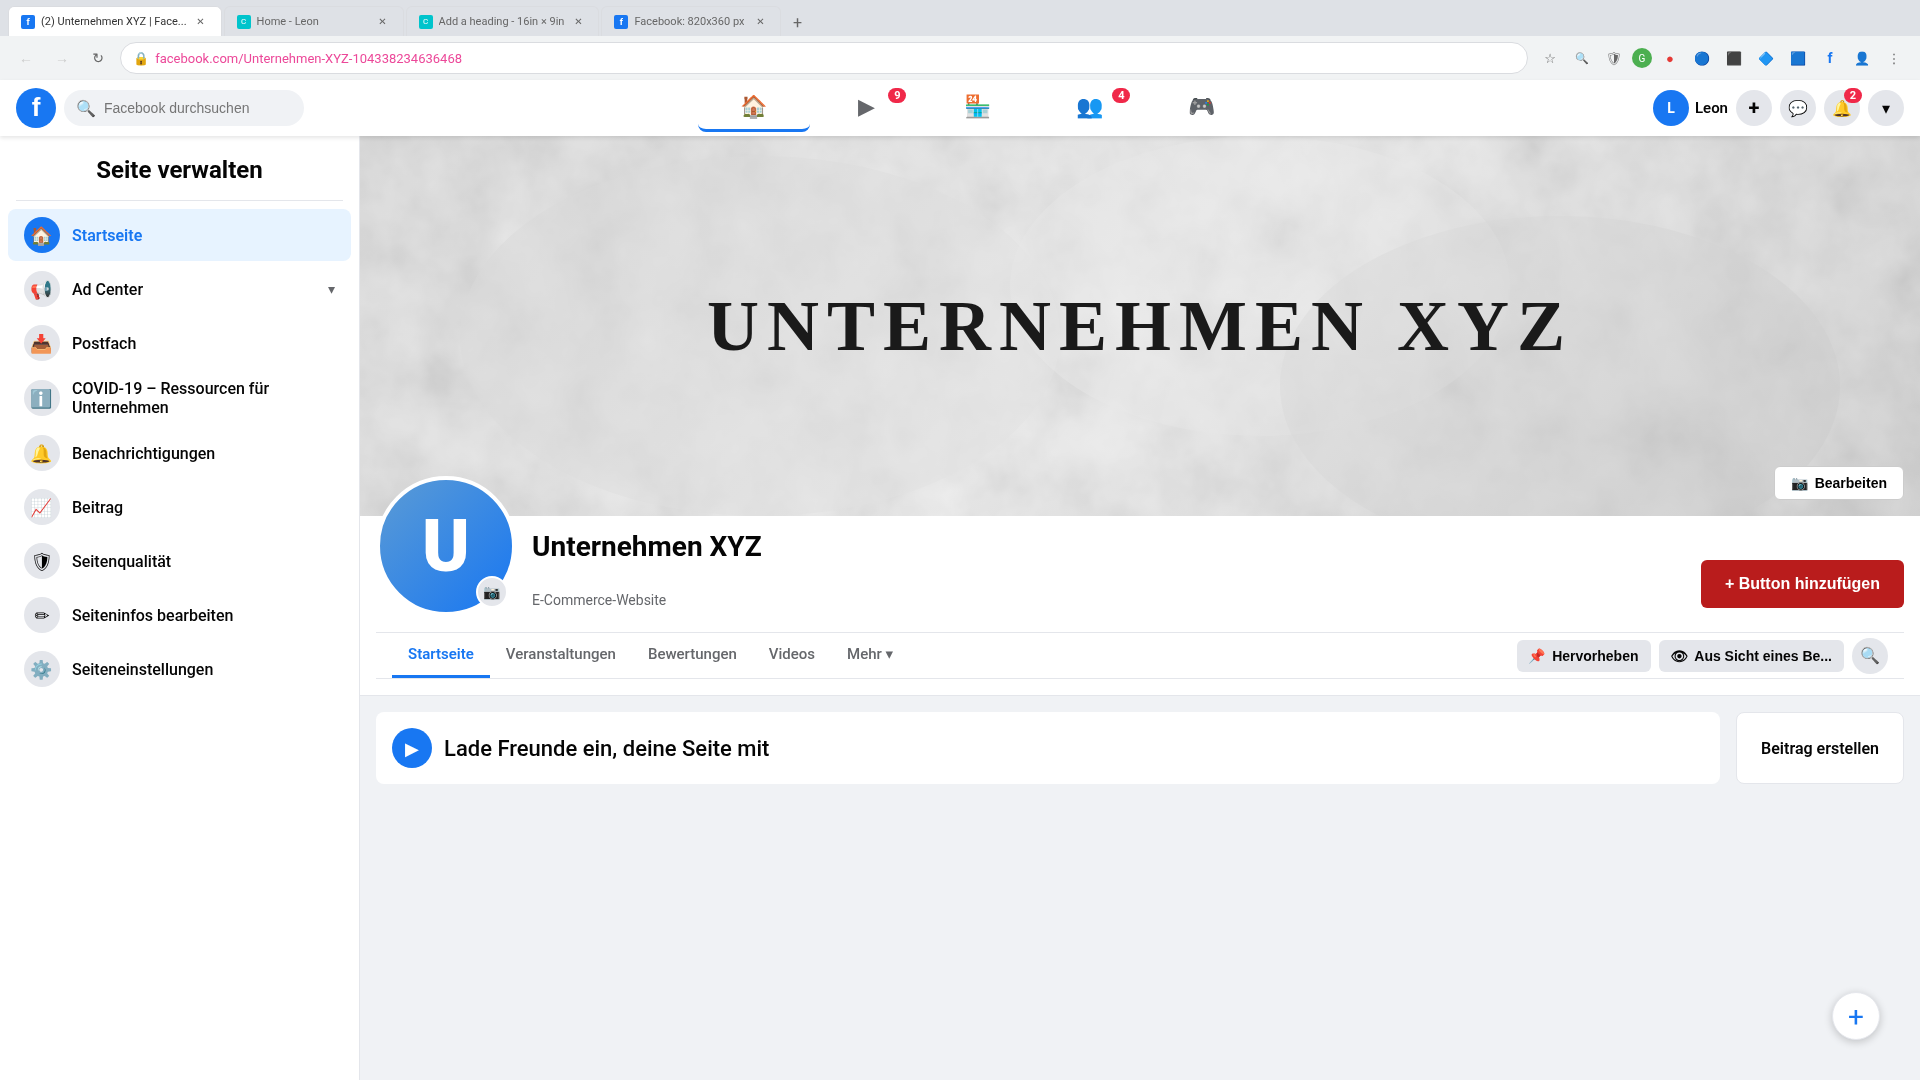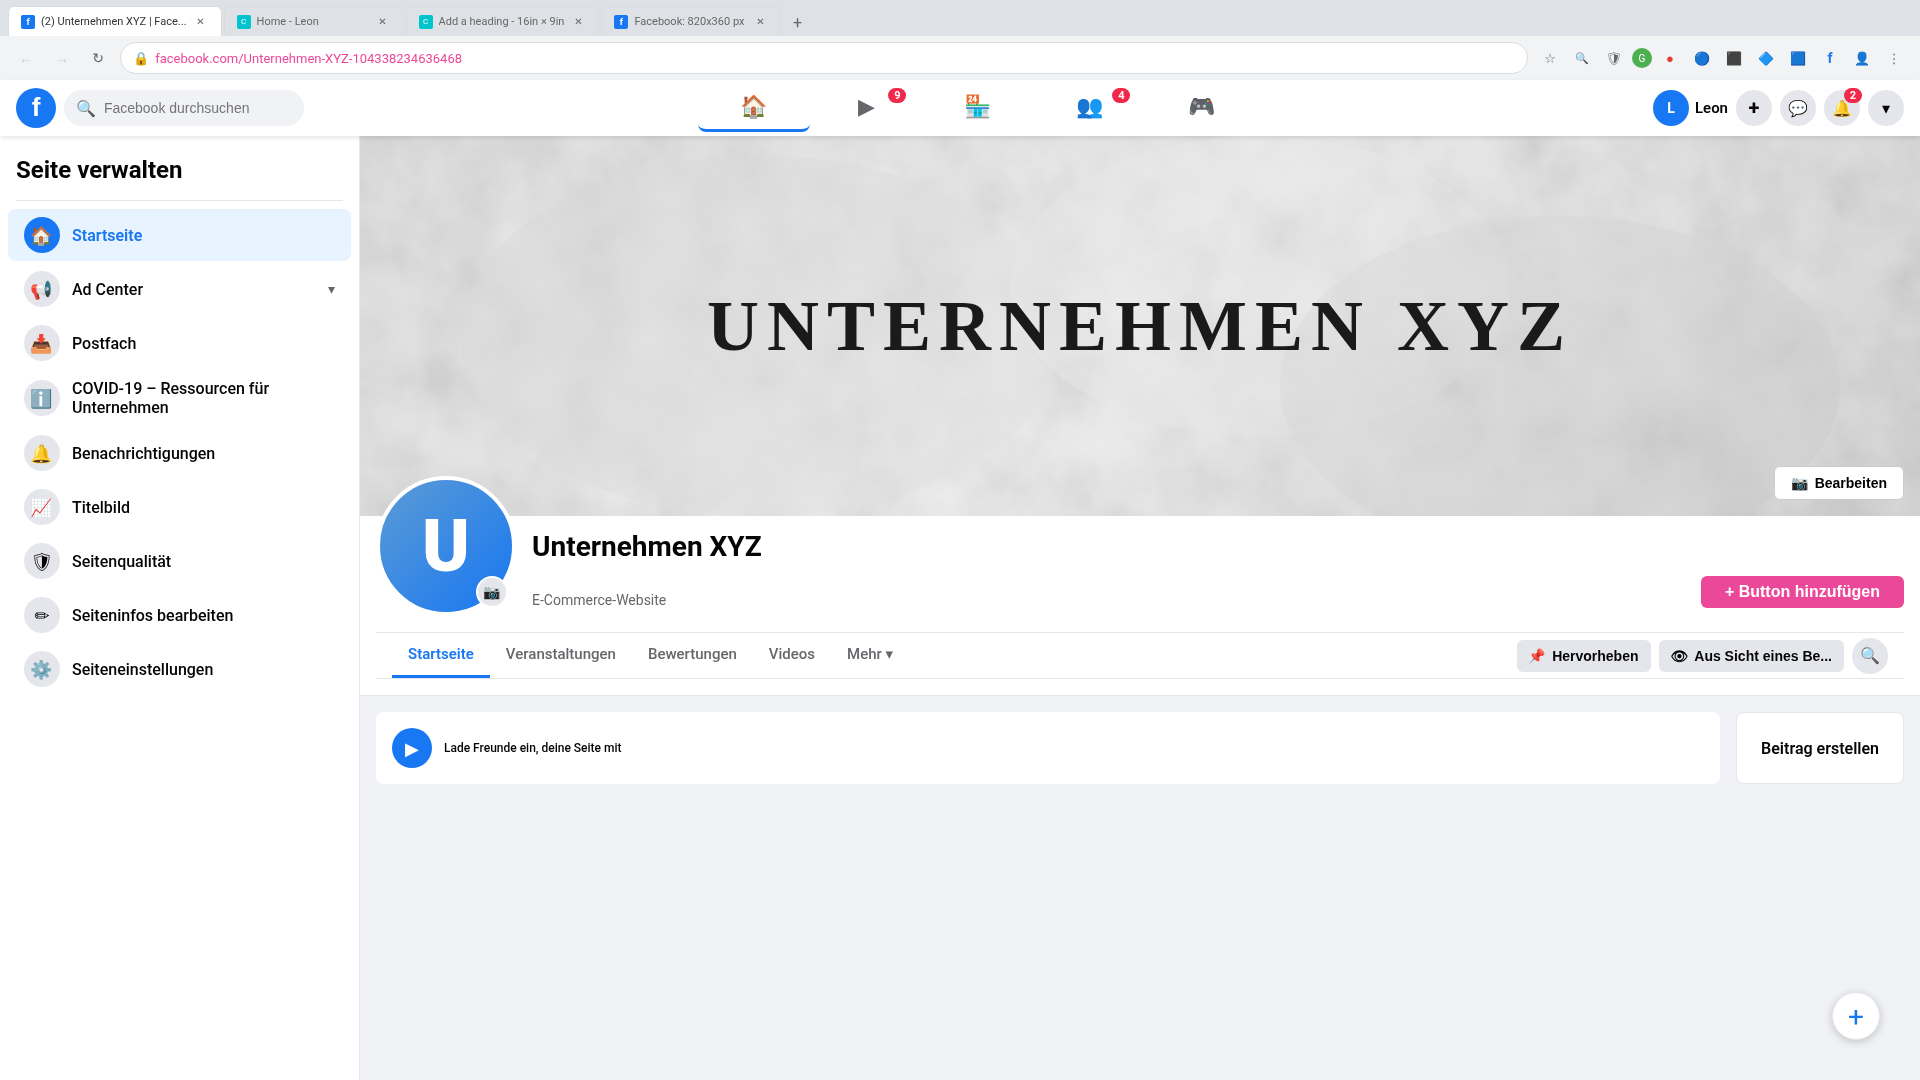--- a/index.html
+++ b/index.html
@@ -36,21 +36,21 @@
     .fb-right-btn .fb-badge { top: -2px; right: -2px; }
     .fb-profile { display: flex; align-items: center; gap: 6px; cursor: pointer; }
     .fb-avatar { width: 36px; height: 36px; border-radius: 50%; background: #1877f2; display: flex; align-items: center; justify-content: center; color: #fff; font-size: 14px; font-weight: bold; overflow: hidden; }
     .fb-username { font-size: 15px; font-weight: 600; color: #050505; }
 
     
     .main-layout { display: flex; height: calc(1080px - 36px - 44px - 56px); }
 
     
     .sidebar { width: 360px; background: #fff; padding: 12px 0; overflow-y: auto; border-right: 1px solid #e4e6eb; flex-shrink: 0; }
-    .sidebar-title { font-size: 24px; font-weight: 700; color: #050505; padding: 8px 16px 12px; }
+    .sidebar-title { font-size: 24px; font-weight: 700; color: #050505; padding: 8px 16px 12px; text-align: center; }
     .sidebar-divider { height: 1px; background: #e4e6eb; margin: 4px 16px 8px; }
     .sidebar-item { display: flex; align-items: center; gap: 12px; padding: 8px 16px; border-radius: 8px; cursor: pointer; margin: 2px 8px; }
     .sidebar-item.active { background: #e7f3ff; }
     .sidebar-item-icon { width: 36px; height: 36px; border-radius: 50%; display: flex; align-items: center; justify-content: center; font-size: 18px; background: #e4e6eb; flex-shrink: 0; }
     .sidebar-item.active .sidebar-item-icon { background: #1877f2; color: #fff; }
     .sidebar-item-label { font-size: 16px; font-weight: 500; color: #050505; flex: 1; }
     .sidebar-item.active .sidebar-item-label { color: #1877f2; font-weight: 600; }
     .sidebar-chevron { color: #65676b; font-size: 14px; }
 
     
@@ -61,34 +61,34 @@
     .cover-edit-btn { position: absolute; bottom: 16px; right: 16px; background: #fff; border: 1px solid #ccc; border-radius: 6px; padding: 8px 16px; font-size: 14px; font-weight: 600; cursor: pointer; display: flex; align-items: center; gap: 6px; }
 
     .profile-section { background: #fff; padding: 0 16px 16px; border-bottom: 1px solid #e4e6eb; }
     .profile-info { display: flex; align-items: flex-end; gap: 16px; padding-bottom: 16px; border-bottom: 1px solid #e4e6eb; }
     .profile-avatar-wrap { position: relative; margin-top: -40px; }
     .profile-avatar { width: 140px; height: 140px; border-radius: 50%; background: linear-gradient(135deg, #5b9bd5 0%, #1877f2 100%); border: 4px solid #fff; display: flex; align-items: center; justify-content: center; font-size: 72px; font-weight: 900; color: #fff; }
     .profile-avatar-camera { position: absolute; bottom: 8px; right: 8px; width: 32px; height: 32px; background: #e4e6eb; border-radius: 50%; display: flex; align-items: center; justify-content: center; font-size: 14px; cursor: pointer; border: 2px solid #fff; }
     .profile-name-area { flex: 1; padding-bottom: 8px; }
     .profile-name { font-size: 28px; font-weight: 700; color: #050505; }
     .profile-category { font-size: 14px; color: #65676b; margin-top: 29px; }
-    .add-button-btn { background: #ec4899; color: #fff; border: none; border-radius: 6px; padding: 10px 24px; font-size: 16px; font-weight: 600; cursor: pointer; display: flex; align-items: center; gap: 6px; height: 32px; white-space: nowrap; margin-left: auto; align-self: flex-end; margin-bottom: 8px; }
+    .add-button-btn { background: #b91c1c; color: #fff; border: none; border-radius: 6px; padding: 10px 24px; font-size: 16px; font-weight: 600; cursor: pointer; display: flex; align-items: center; gap: 6px; height: 48px; white-space: nowrap; margin-left: auto; align-self: flex-end; margin-bottom: 8px; }
 
     
     .page-tabs { display: flex; align-items: center; gap: 0; padding: 0 16px; background: #fff; border-bottom: 1px solid #e4e6eb; }
     .page-tab { padding: 12px 16px; font-size: 15px; font-weight: 500; color: #65676b; cursor: pointer; border-bottom: 3px solid transparent; white-space: nowrap; }
     .page-tab.active { color: #1877f2; border-bottom-color: #1877f2; font-weight: 600; }
     .tab-actions { display: flex; align-items: center; gap: 8px; margin-left: auto; }
     .tab-action-btn { display: flex; align-items: center; gap: 6px; padding: 8px 12px; border-radius: 6px; background: #e4e6eb; font-size: 14px; font-weight: 600; cursor: pointer; color: #050505; border: none; }
     .tab-search-btn { width: 36px; height: 36px; background: #e4e6eb; border-radius: 50%; display: flex; align-items: center; justify-content: center; cursor: pointer; font-size: 16px; }
 
     
     .bottom-content { display: flex; gap: 16px; padding: 16px; background: #f0f2f5; }
     .invite-card { background: #fff; border-radius: 8px; padding: 16px; flex: 1; display: flex; align-items: center; gap: 12px; }
-    .invite-text { font-size: 12px; font-weight: 500; color: #050505; }
+    .invite-text { font-size: 22px; font-weight: 500; color: #050505; }
     .play-btn { width: 40px; height: 40px; background: #1877f2; border-radius: 50%; display: flex; align-items: center; justify-content: center; color: #fff; font-size: 18px; flex-shrink: 0; }
     .beitrag-btn { background: #fff; border-radius: 8px; padding: 16px 24px; font-size: 16px; font-weight: 600; cursor: pointer; color: #050505; display: flex; align-items: center; justify-content: center; border: 1px solid #e4e6eb; white-space: nowrap; }
     .fab { position: fixed; bottom: 40px; right: 40px; width: 48px; height: 48px; background: #fff; border-radius: 50%; box-shadow: 0 2px 8px rgba(0,0,0,0.2); display: flex; align-items: center; justify-content: center; font-size: 24px; cursor: pointer; color: #1877f2; border: 1px solid #e4e6eb; }
   </style>
 </head>
 <body>
 
 <div>
 
   <div class="browser-tabs">
@@ -218,21 +218,21 @@
       <span class="sidebar-item-label">COVID-19 – Ressourcen für Unternehmen</span>
     </div>
 
     <div class="sidebar-item">
       <div class="sidebar-item-icon">🔔</div>
       <span class="sidebar-item-label">Benachrichtigungen</span>
     </div>
 
     <div class="sidebar-item">
       <div class="sidebar-item-icon">📈</div>
-      <span class="sidebar-item-label">Titelbild</span>
+      <span class="sidebar-item-label">Beitrag</span>
     </div>
 
 
     <div class="sidebar-item">
       <div class="sidebar-item-icon">🛡</div>
       <span class="sidebar-item-label">Seitenqualität</span>
     </div>
 
     <div class="sidebar-item">
       <div class="sidebar-item-icon">✏</div>

